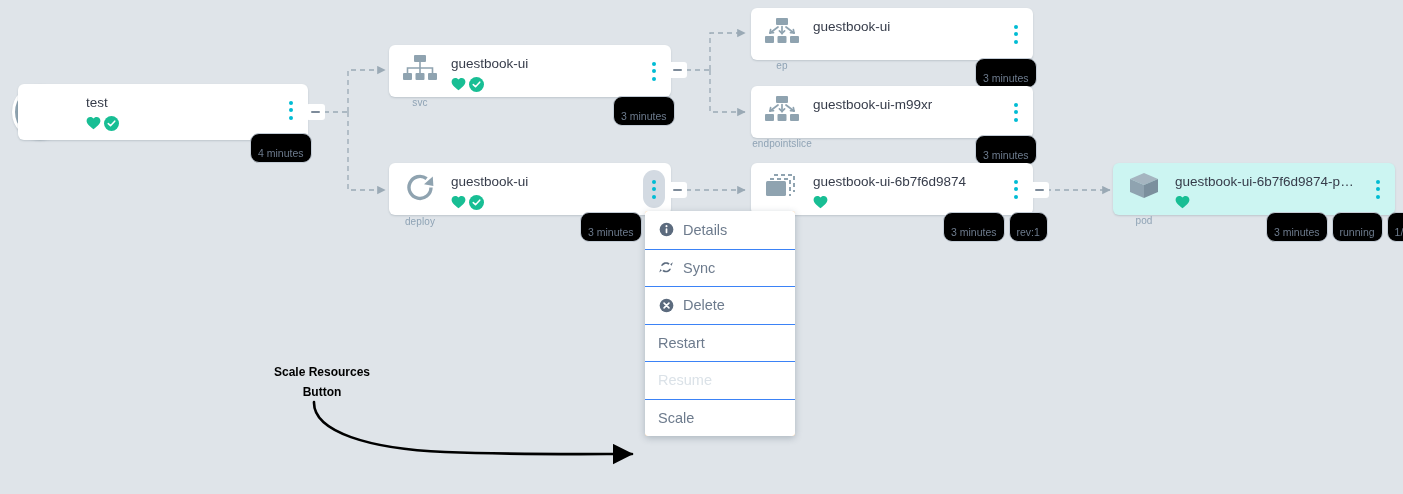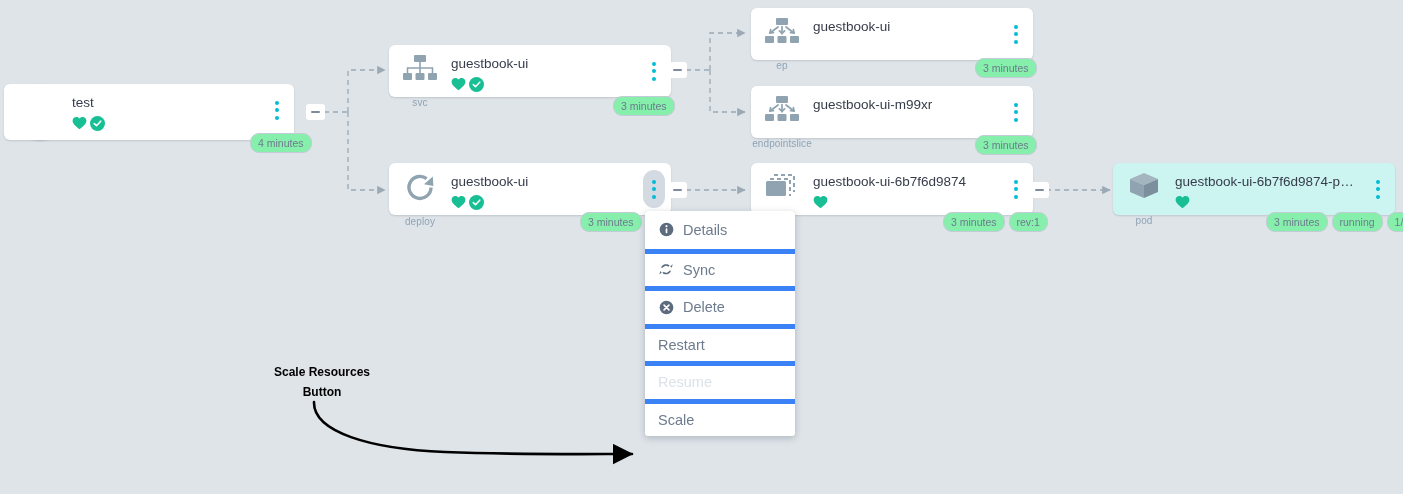--- a/index.html
+++ b/index.html
@@ -54,54 +54,54 @@
     width:22px; height:38px; flex:none; margin:7px 6px 0 0;
     display:flex; flex-direction:column; align-items:center; justify-content:center;
     gap:3.5px; border-radius:11px; cursor:pointer;
   }
   .kebab.active { background:#d3dae2; }
   .kebab i { width:4px; height:4px; border-radius:50%; background:#00bcd4; display:block; }
 
   
   .badges { position:absolute; display:flex; gap:4px; }
   .badge {
-    font-size:10.5px; color:#6d7b8d; background:#86efac;
+    font-size:10.5px; color:#6d7b8d; background:#000000;
     border:1px solid #c3ccd6; border-radius:9px;
-    padding:3px 7px 2px; line-height:13px; white-space:nowrap;
+    padding:13px 7px 2px; line-height:13px; white-space:nowrap;
   }
 
   
   .minus {
     position:absolute; width:19px; height:16px; background:#fff;
     border-radius:3px; display:flex; align-items:center; justify-content:center;
     box-shadow:0 0 0 0 rgba(0,0,0,0); cursor:pointer;
   }
   .minus span { display:block; width:9px; height:2.5px; background:#7d8b9a; border-radius:1px; }
 
   
-  #app-node { left:4px; top:84px; width:290px; height:56px; }
+  #app-node { left:18px; top:84px; width:290px; height:56px; }
   #app-circle {
     position:absolute; left:12px; top:84px; width:56px; height:56px;
     border-radius:50%; background:#8fa3b0; border:3px solid #ffffff;
     display:flex; align-items:center; justify-content:center;
     box-shadow:0 1px 2px rgba(40,60,80,0.18);
   }
   #app-node .body { padding-left:68px; padding-top:11px; }
 
   
   #ctx-menu {
     position:absolute; left:645px; top:211px; width:150px;
     background:#fdba74; border-radius:3px;
     box-shadow:0 2px 7px rgba(40,60,80,0.28);
     overflow:hidden; z-index:40;
   }
   .menu-item {
     height:37.5px; display:flex; align-items:center; gap:9px;
     padding:0 0 0 13px; font-size:14.5px; color:#6d7b8d;
-    border-top:5px solid #3b82f6; cursor:pointer; background:#fff;
+    border-top:1px solid #3b82f6; cursor:pointer; background:#fff;
   }
   .menu-item:first-child { border-top:none; }
   .menu-item.no-icon { padding-left:13px; }
   .menu-item.disabled { color:#dbe2e8; cursor:default; }
   .mi-icon { width:16px; height:16px; flex:none; display:flex; align-items:center; justify-content:center; }
   .mi-label { line-height:16px; }
 
   
   #annotation {
     position:absolute; left:248px; top:362px; width:148px;

